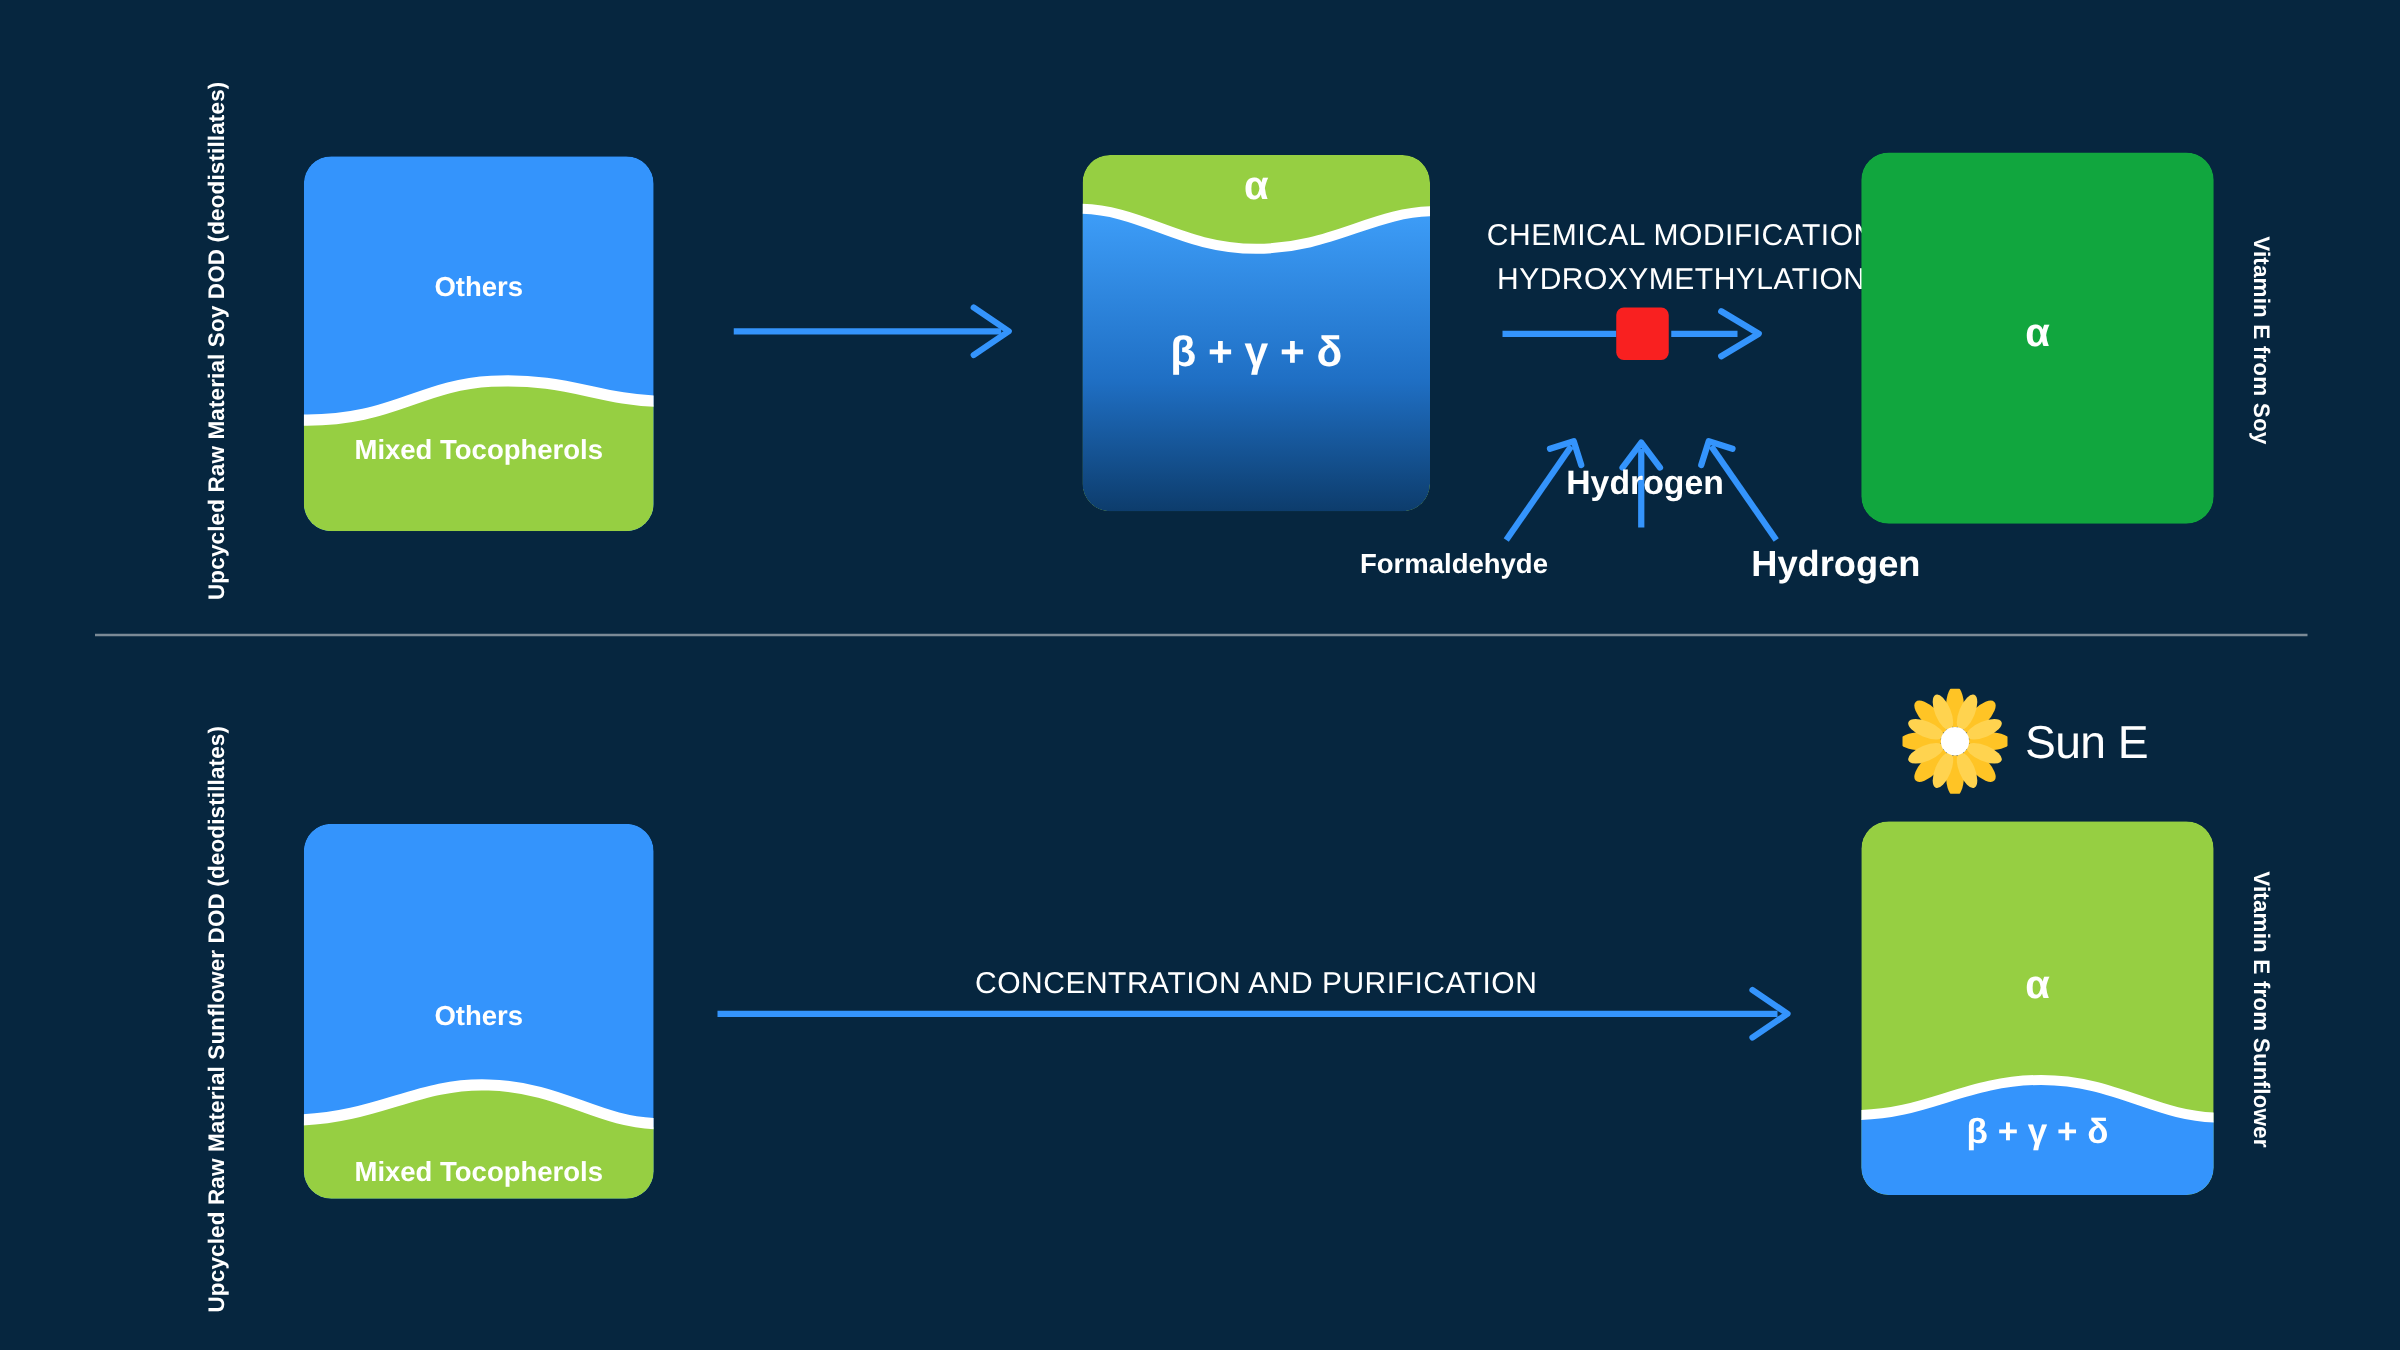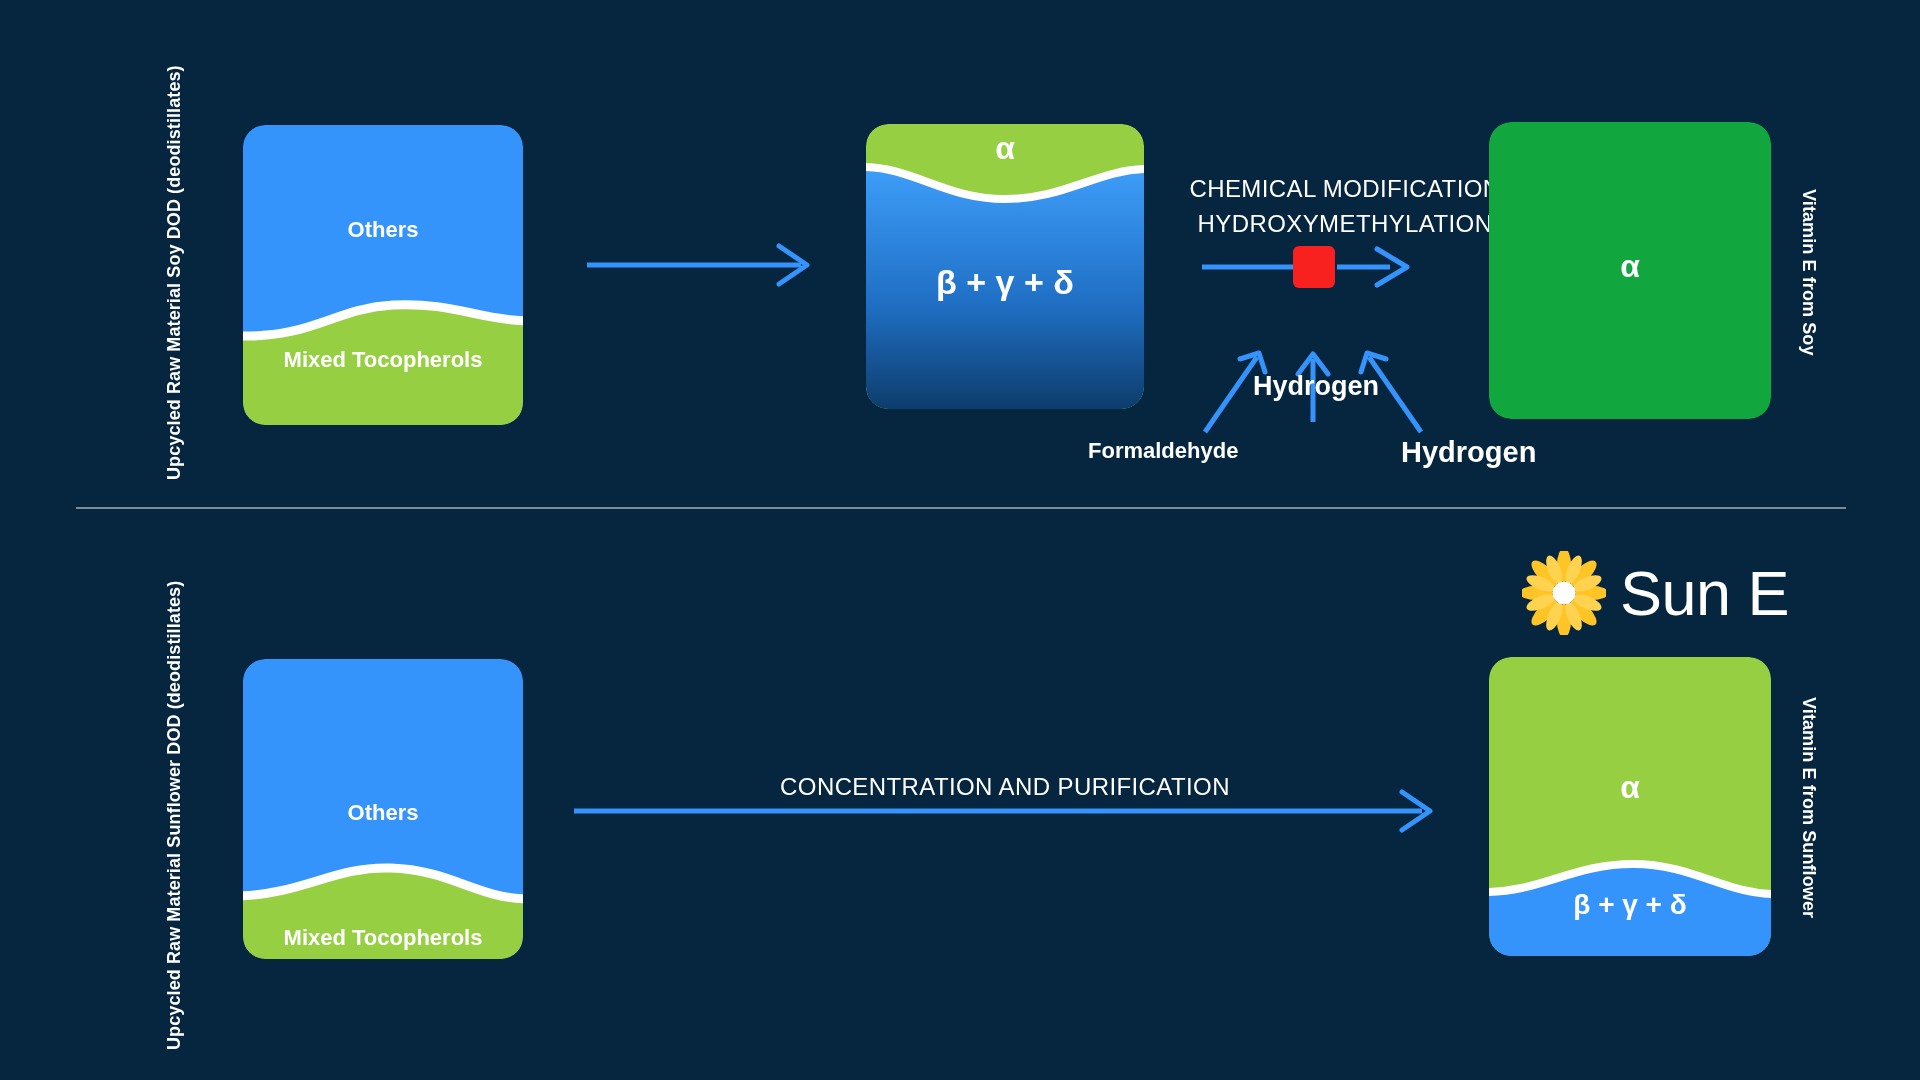--- a/index.html
+++ b/index.html
@@ -99,21 +99,21 @@
   }
 
   
   .logo {
     position: absolute;
     display: flex;
     align-items: center;
     gap: 14px;
   }
   .logo .word {
-    font-size: 63px;
+    font-size: 37px;
     font-weight: 400;
     color: #ffffff;
     letter-spacing: -0.5px;
     line-height: 1;
   }
 </style>
 </head>
 <body>
 
 <div class="stage">

